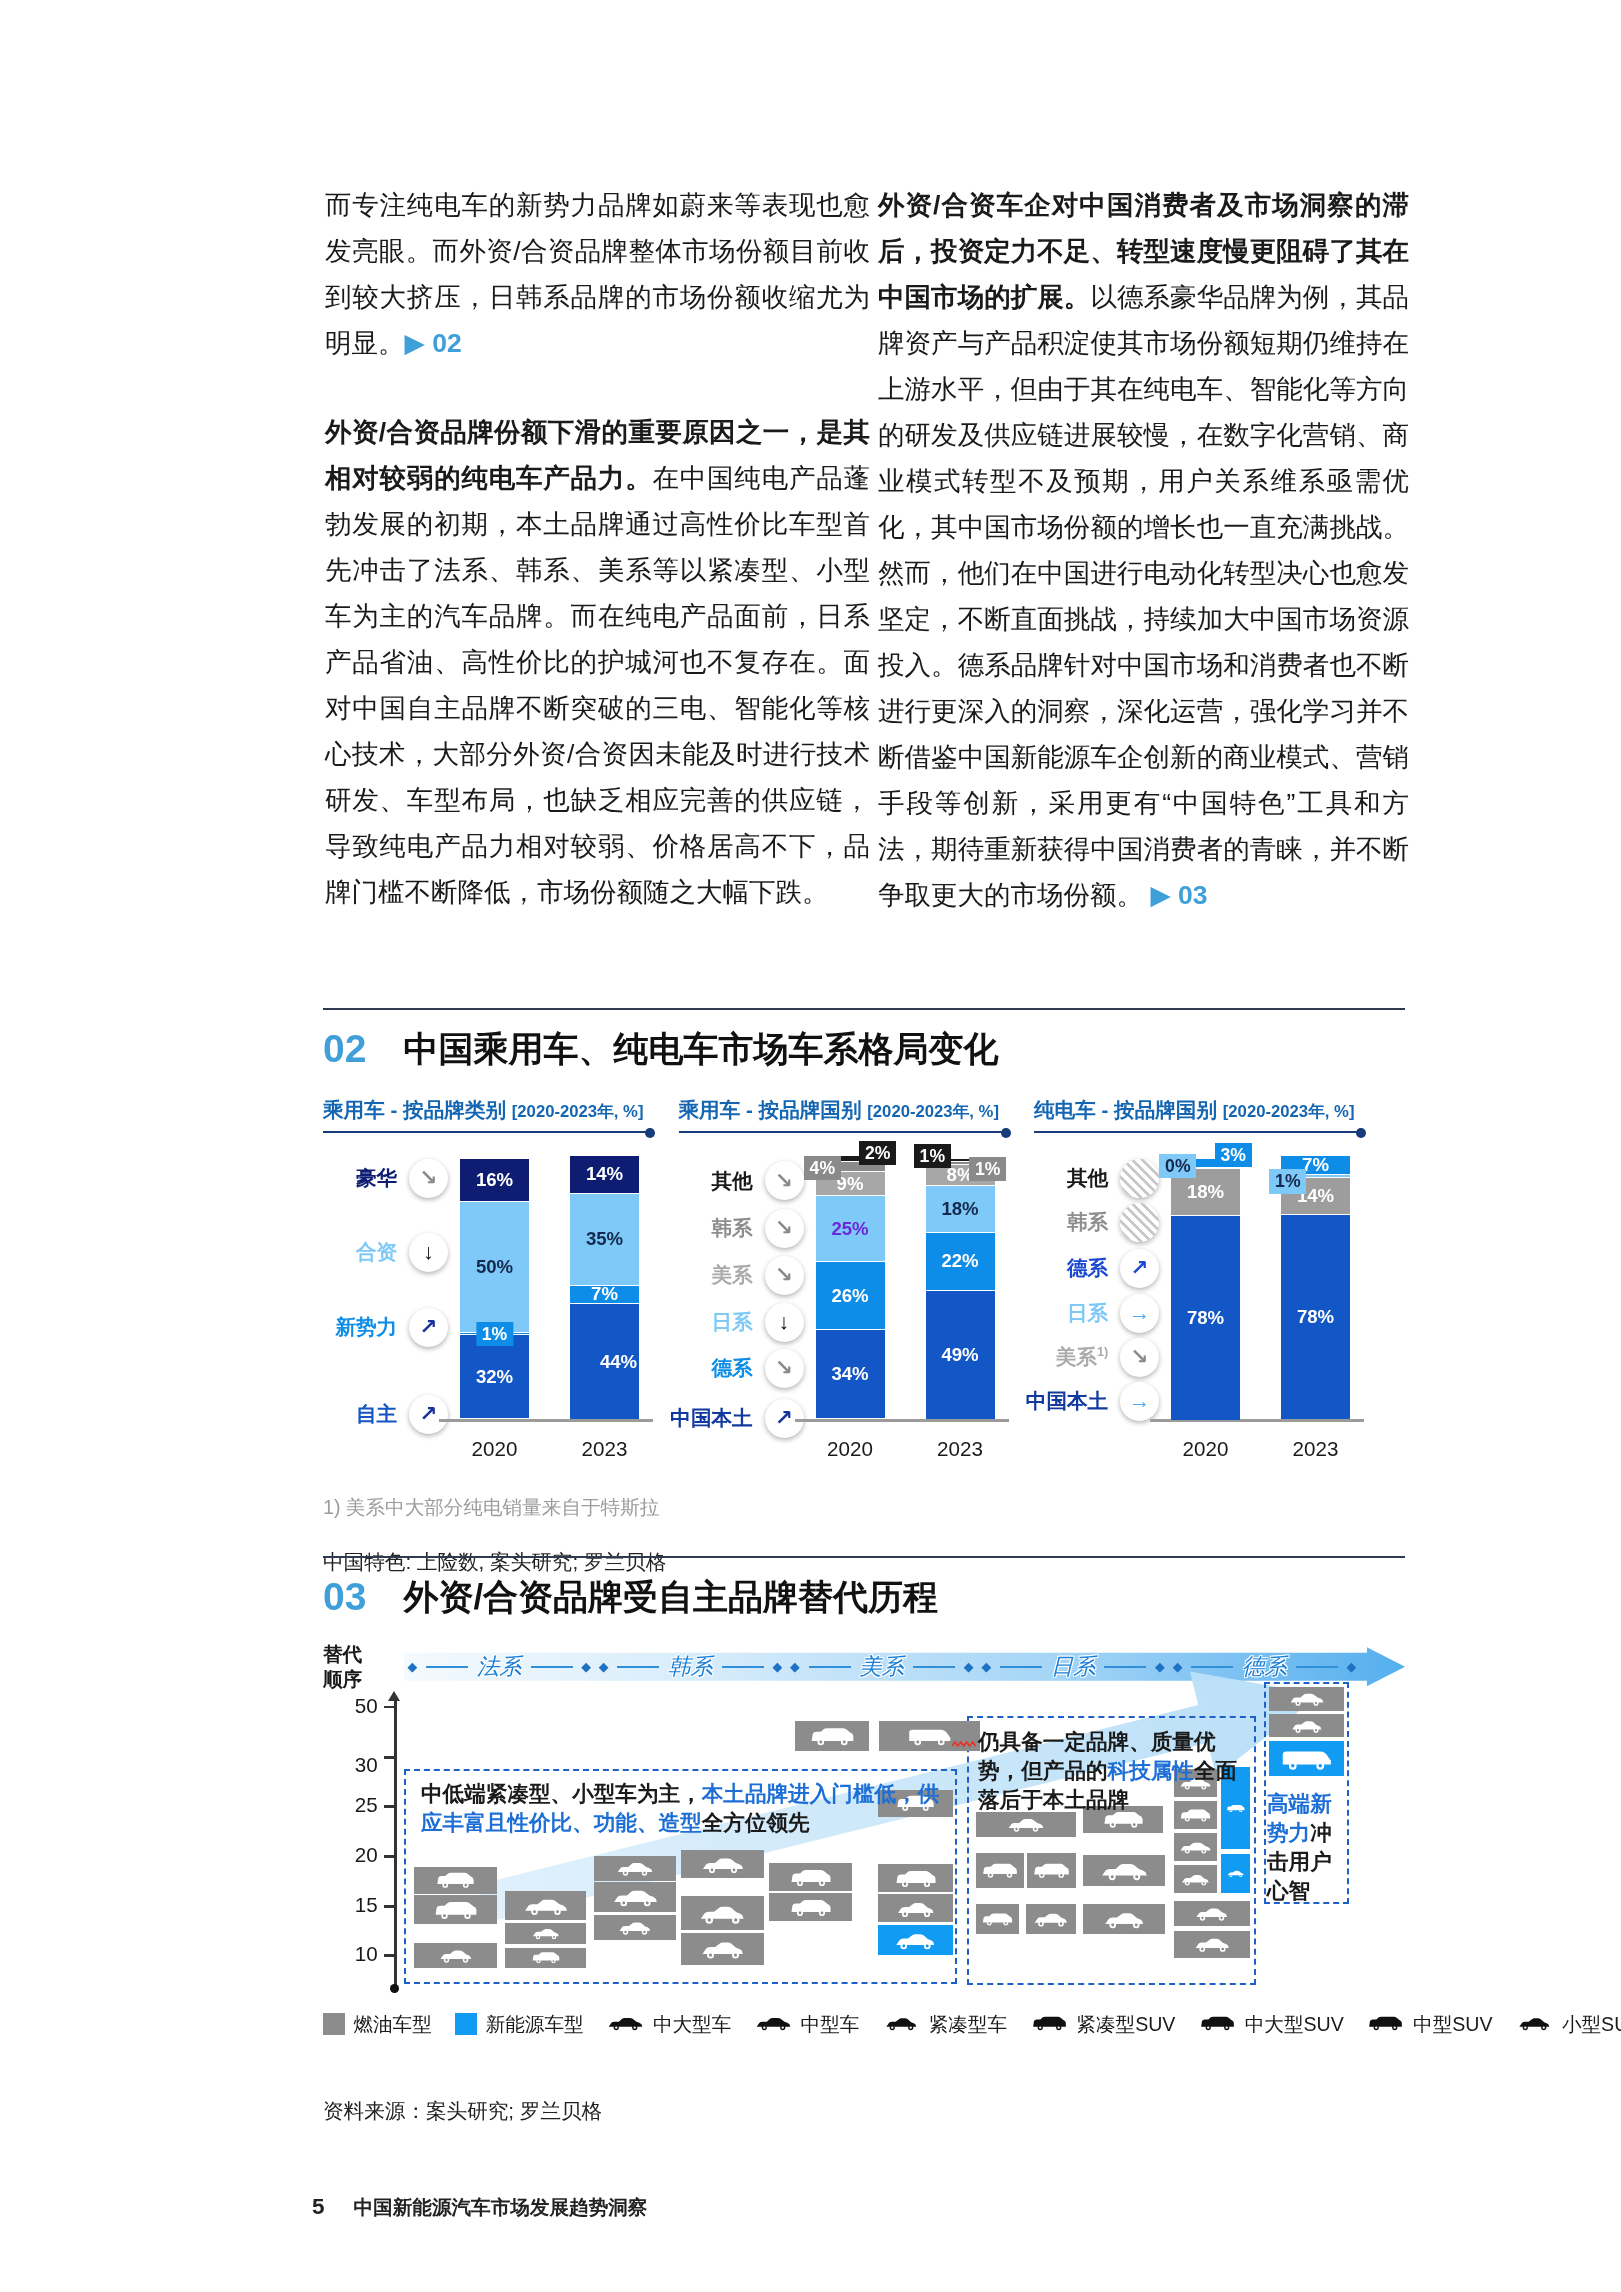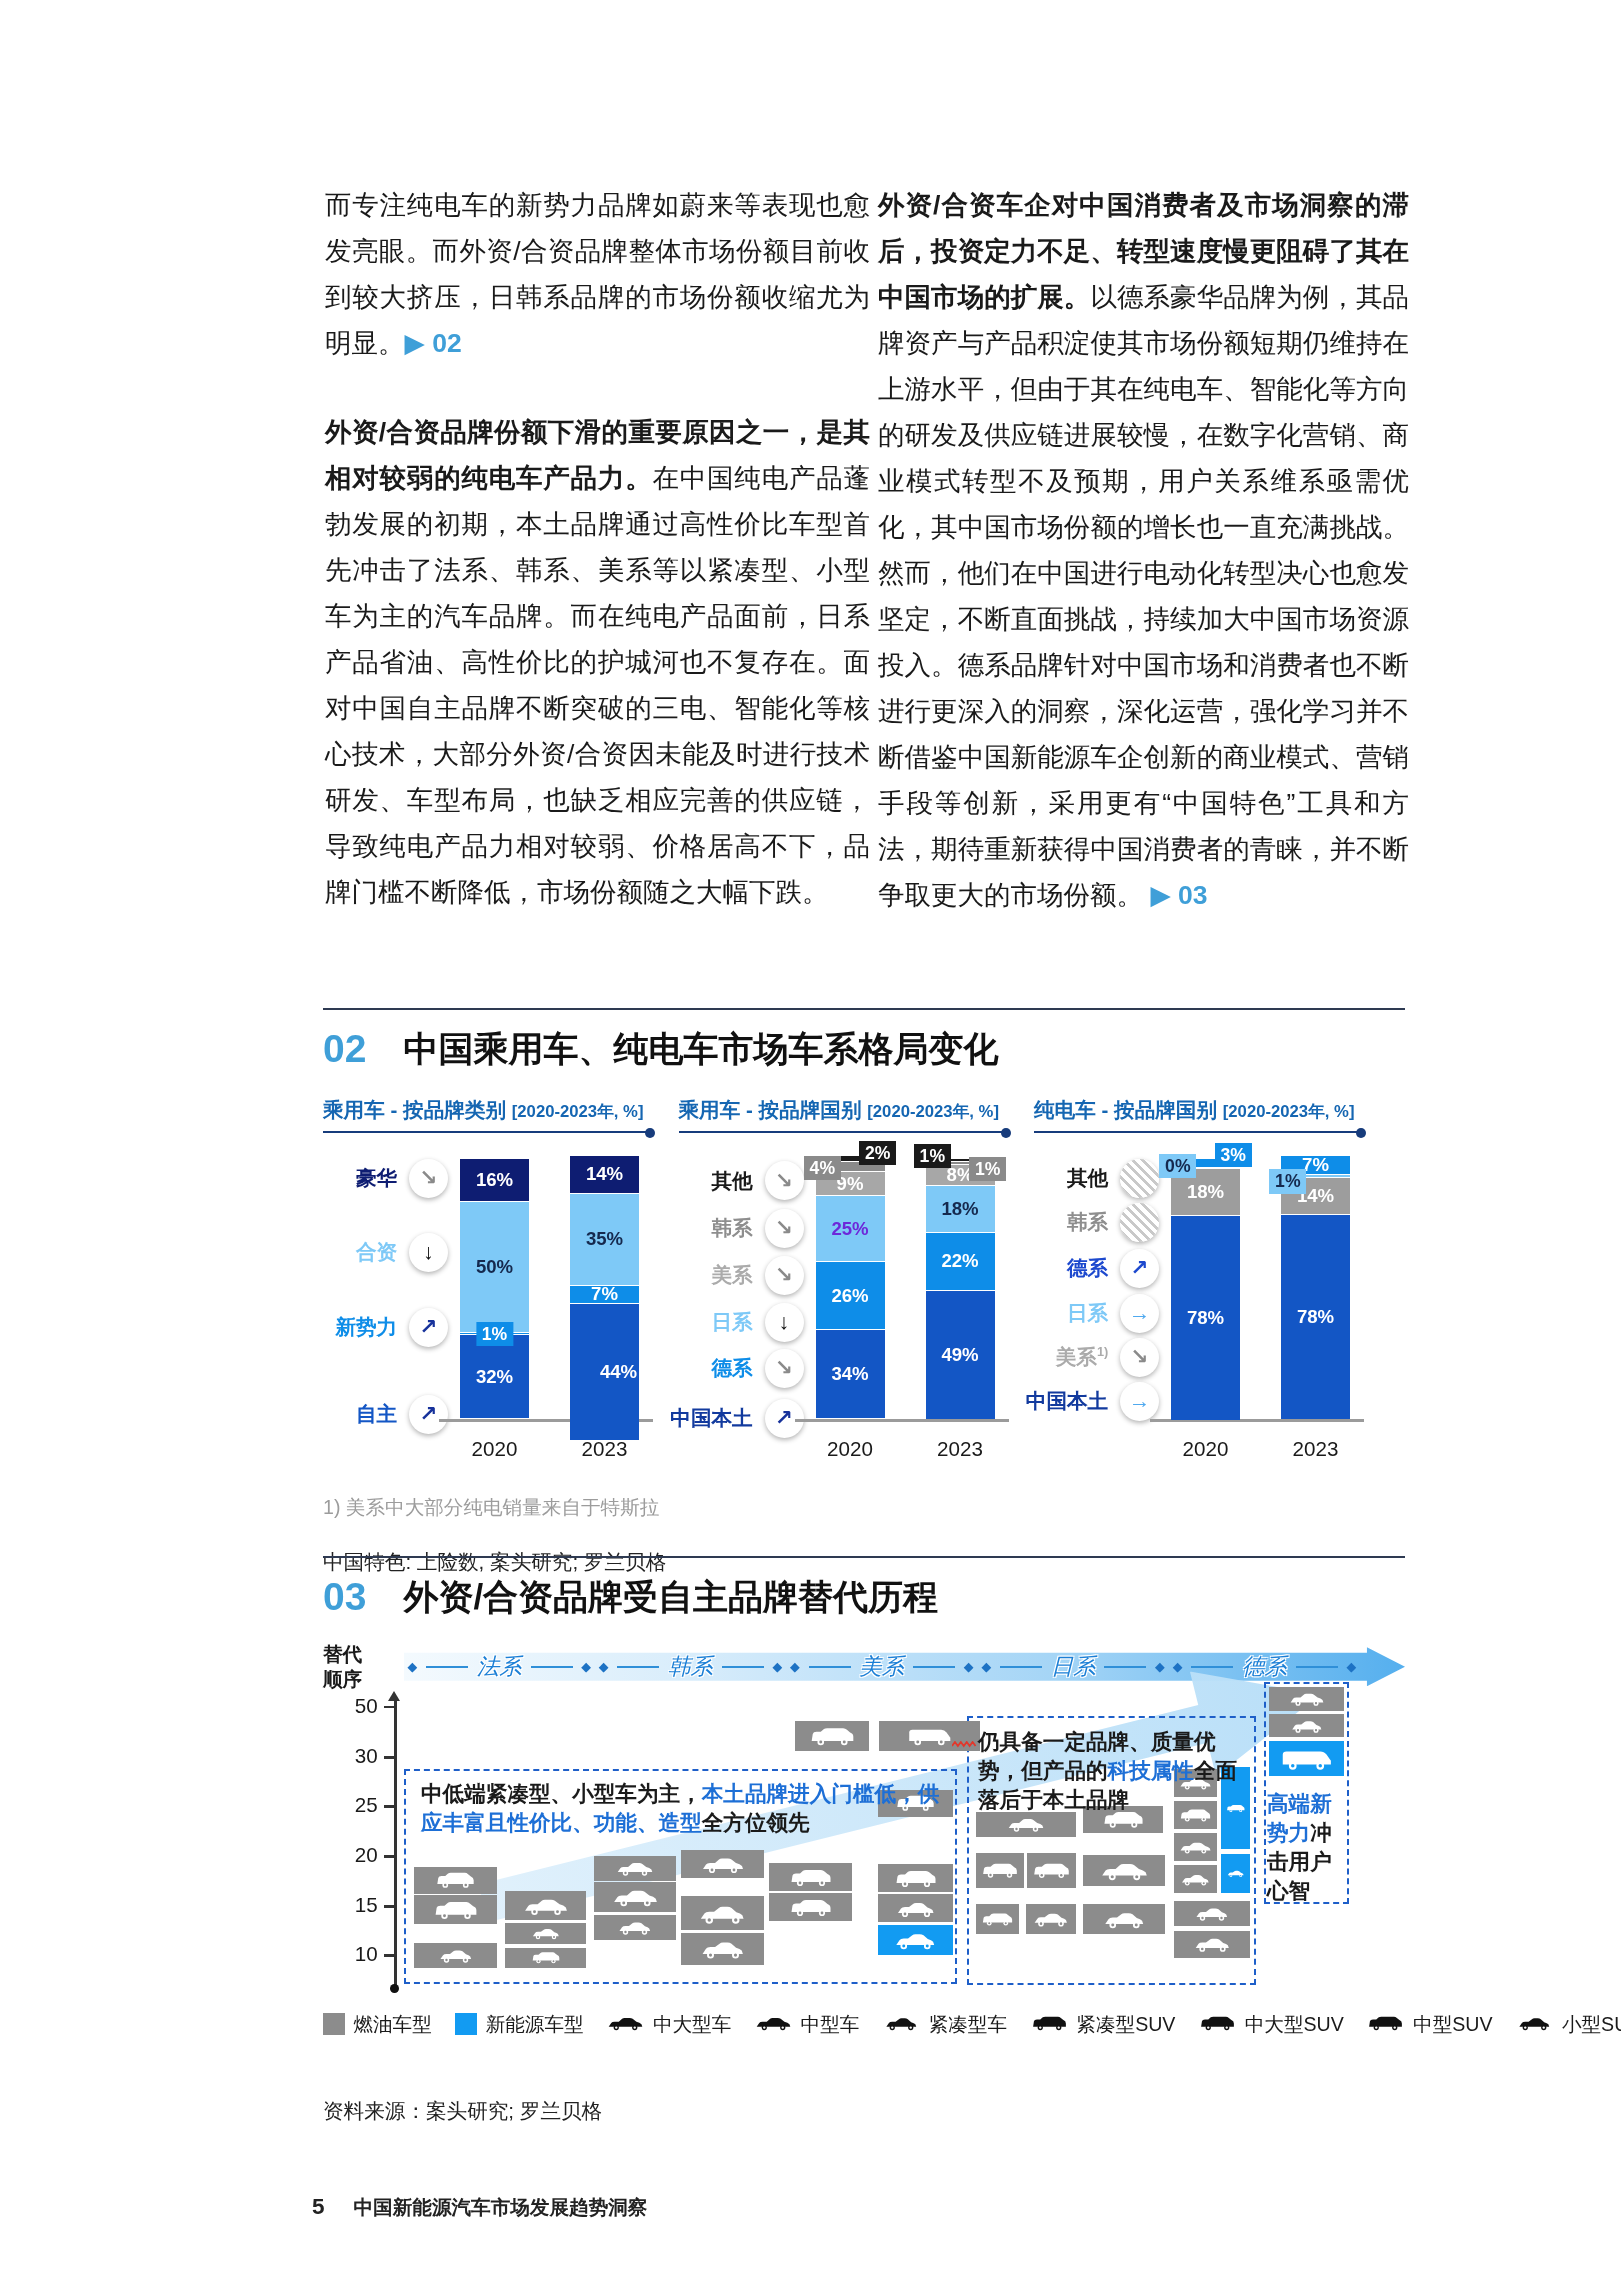--- a/index.html
+++ b/index.html
@@ -134,21 +134,21 @@
             <div class="bar" style="left: 247px; height: 263px;">
               <div class="seg" style="height: 37px; background: rgb(14, 29, 114);">
                 <span class="segv" style="color: rgb(255, 255, 255);">14%</span>
               </div>
               <div class="seg" style="height: 92px; background: rgb(126, 201, 247); border-top: 1.5px solid rgb(255, 255, 255);">
                 <span class="segv" style="color: rgb(21, 41, 78);">35%</span>
               </div>
               <div class="seg" style="height: 18.4px; background: rgb(14, 141, 232); border-top: 1.5px solid rgb(255, 255, 255);">
                 <span class="segv" style="color: rgb(255, 255, 255);">7%</span>
               </div>
-              <div class="seg" style="height: 137px; background: rgb(19, 86, 197); border-top: 1.5px solid rgb(255, 255, 255); padding-left: 28px;">
+              <div class="seg" style="height: 116px; background: rgb(19, 86, 197); border-top: 1.5px solid rgb(255, 255, 255); padding-left: 28px;">
                 <span class="segv" style="color: rgb(255, 255, 255);">44%</span>
               </div>
             </div>
             <div class="ylab" style="left: 247px;">2023</div>
           </div>
         </div>
         <div class="panel">
           <div class="phead"><span>乘用车 - 按品牌国别 </span><span class="phead-range">[2020-2023年, %]</span></div>
           <div class="chart">
             <div class="lrow" style="top: 8.8px;">
@@ -334,21 +334,21 @@
       </div>
       <div class="ann" style="left:655px;top:25.5px;width:271px;">
         <span>仍具备一定品牌、质量优势，但产品的</span><span class="blue">科技属性</span><span>全面落后于本土品牌</span>
       </div>
       <div class="ann" style="left:944px;top:88px;width:78px;">
         <span class="blue">高端新势力</span><span>冲击用户心智</span>
       </div>
     <div class="ytick" style="top: 4.9px;"></div>
         <div class="ynum" style="top: -6.9px;">50</div>
         <div class="ytick" style="top: 55px;"></div>
-        <div class="ynum" style="top: 43px;">30</div>
+        <div class="ynum" style="top: 52px;">30</div>
         <div class="ytick" style="top: 104px;"></div>
         <div class="ynum" style="top: 92px;">25</div>
         <div class="ytick" style="top: 154px;"></div>
         <div class="ynum" style="top: 142px;">20</div>
         <div class="ytick" style="top: 204px;"></div>
         <div class="ynum" style="top: 192px;">15</div>
         <div class="ytick" style="top: 253px;"></div>
         <div class="ynum" style="top: 241px;">10</div>
         <div class="dashed" style="left: 81px; top: 68px; width: 553px; height: 215px;"></div>
         <div class="dashed" style="left: 644px; top: 14.7px; width: 289px; height: 269px;"></div>

